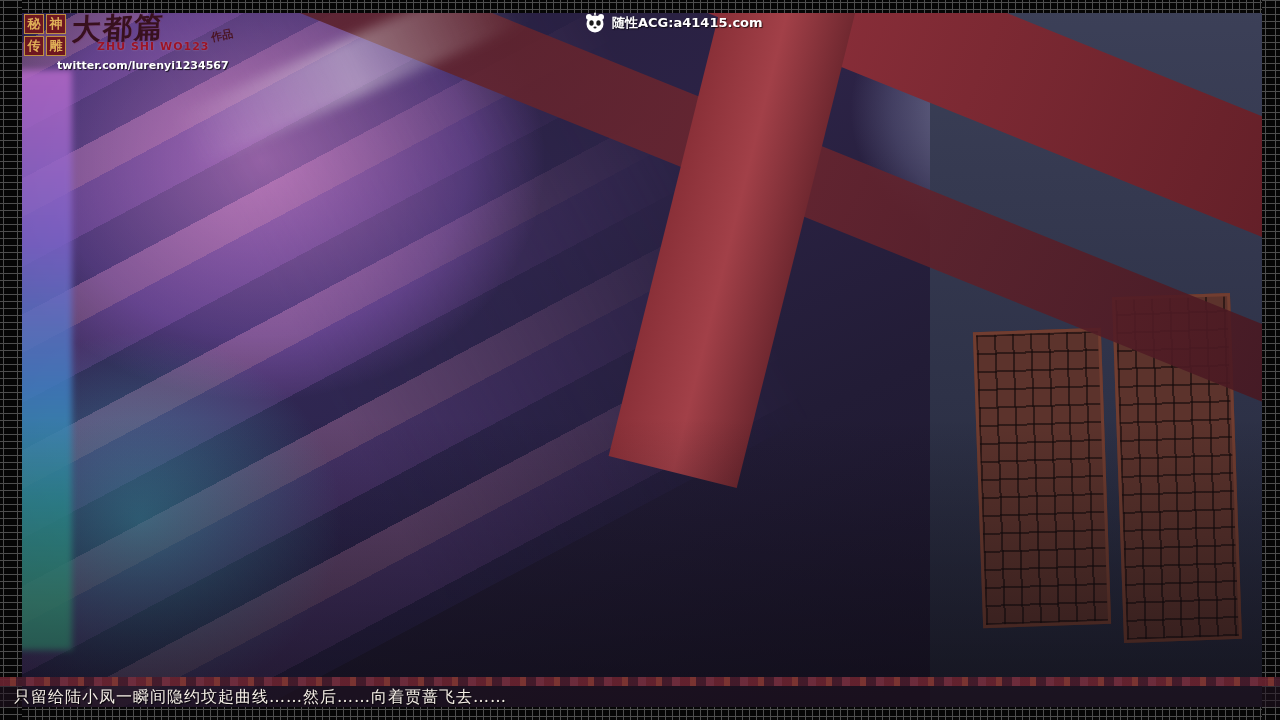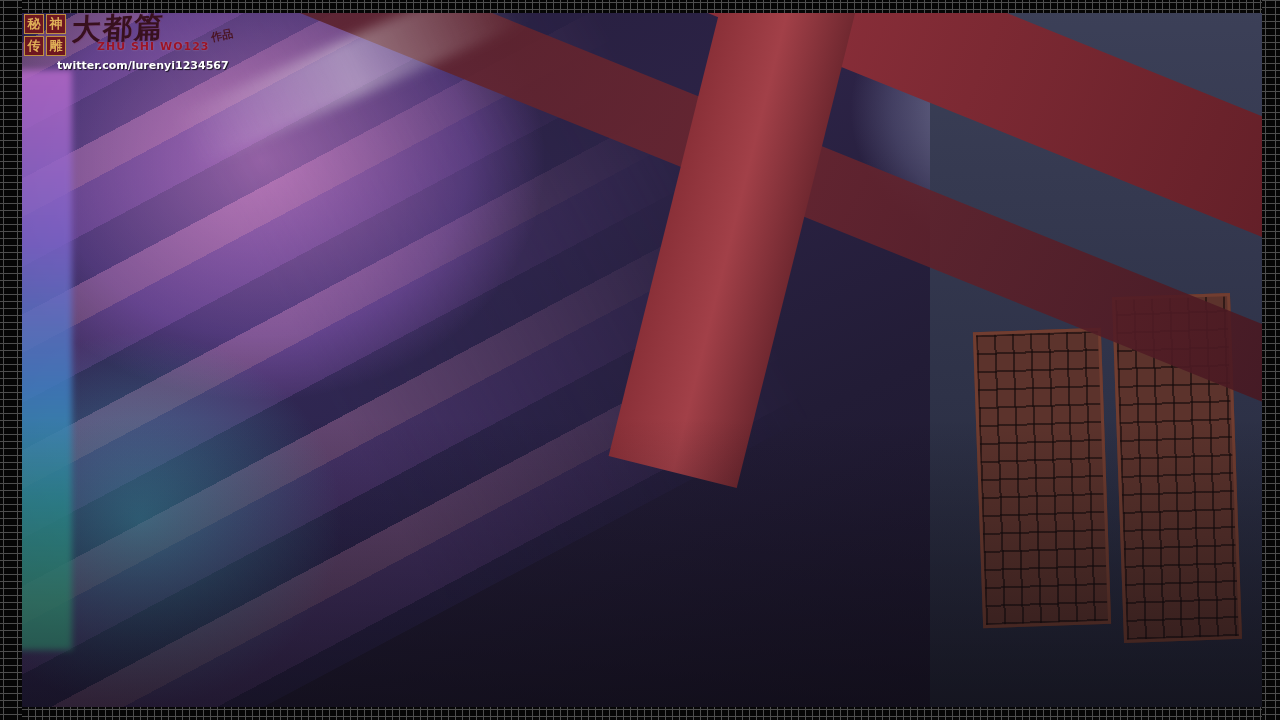--- a/index.html
+++ b/index.html
@@ -122,15 +122,31 @@
       </div>
       <div class="calli-wrap">
         <div class="calli">大都篇</div>
         <div class="calli-suffix">作品</div>
         <div class="romaji">ZHU SHI WO123</div>
       </div>
     </div>
     <div class="twitter">twitter.com/lurenyi1234567</div>
   </div>
 
+  <div class="watermark">
+    <svg width="22" height="22" viewBox="0 0 22 22">
+      <circle cx="5" cy="5" r="3" fill="#ffffff"></circle>
+      <circle cx="17" cy="5" r="3" fill="#ffffff"></circle>
+      <circle cx="11" cy="12" r="8.5" fill="#ffffff"></circle>
+      <ellipse cx="7.5" cy="11" rx="2.2" ry="2.8" fill="#1a1a1a"></ellipse>
+      <ellipse cx="14.5" cy="11" rx="2.2" ry="2.8" fill="#1a1a1a"></ellipse>
+      <ellipse cx="11" cy="15.5" rx="1.6" ry="1.1" fill="#1a1a1a"></ellipse>
+      <rect x="10.2" y="0.5" width="1.6" height="3" rx="0.8" fill="#ffffff"></rect>
+    </svg>
+    <span class="txt">随性ACG:a41415.com</span>
+  </div>
 
+  <div class="caption-bar">
+    <div class="caption-deco"></div>
+    <div class="caption-text">只留给陆小凤一瞬间隐约坟起曲线……然后……向着贾蔷飞去……</div>
+  </div>
 
 </div>
 
 </body></html>

